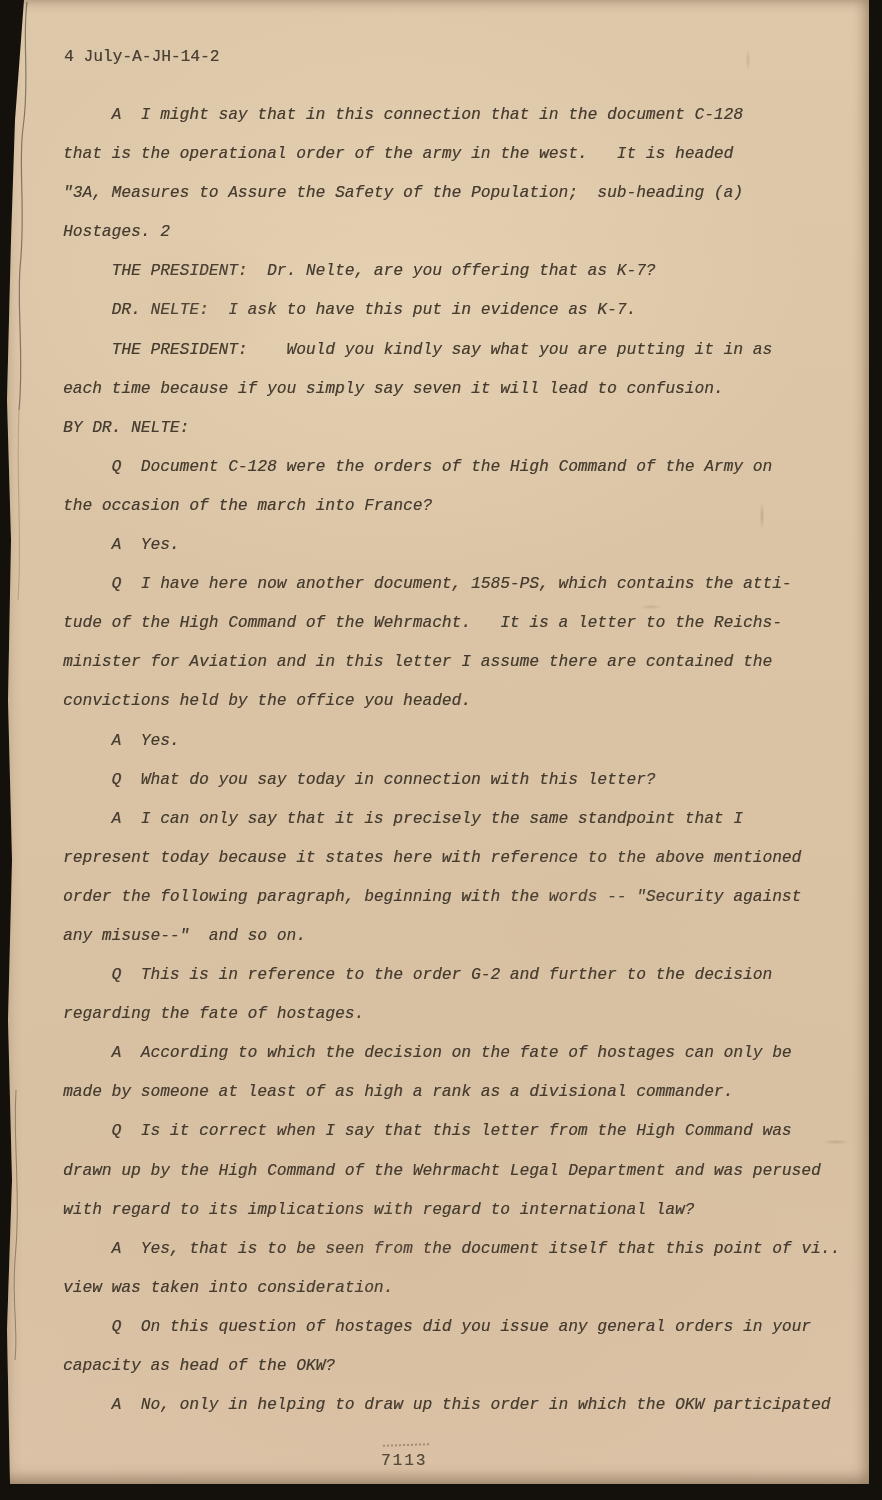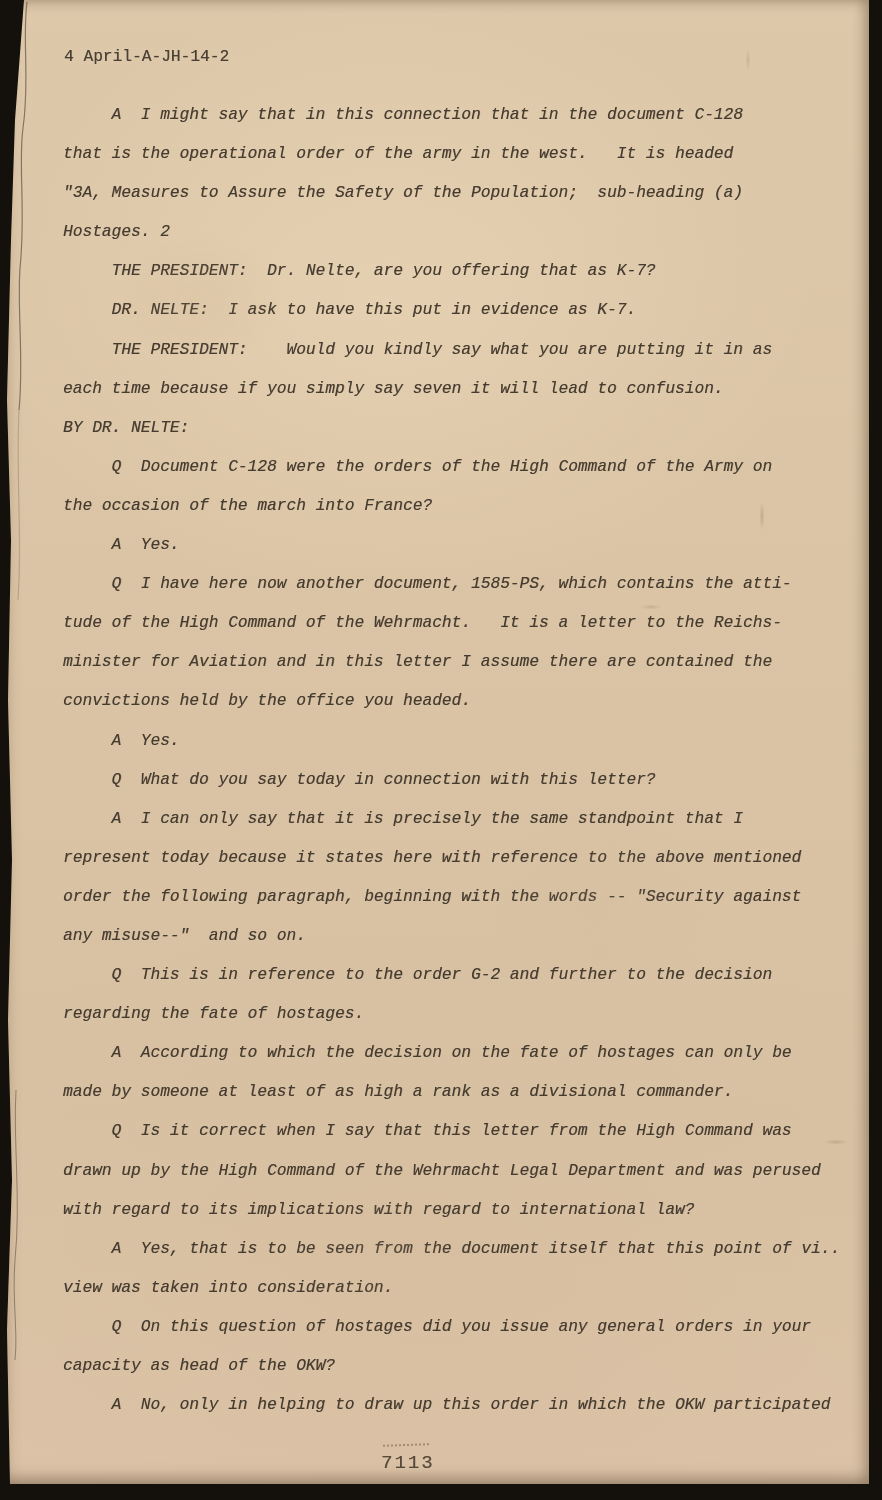--- a/index.html
+++ b/index.html
@@ -42,42 +42,42 @@
     position:absolute;left:63px;top:96px;width:790px;
     font-size:16.2px;line-height:39.1px;color:#45
 3b2f;
     color:#453b2f;
     white-space:pre;
     text-shadow:.4px .4px .6px rgba(69,59,47,.5);
   }
   .body .tline{height:39.1px;font-style:italic;}
   .pageno{
     position:absolute;left:381px;top:1452px;
-    font-size:19px;color:#55493a;letter-spacing:2px;
+    font-size:16px;color:#55493a;letter-spacing:2px;
     text-shadow:.4px .4px .6px rgba(85,73,58,.5);
   }
   .smudge{
     position:absolute;left:383px;top:1444px;width:46px;height:0;
     border-top:2px dotted rgba(90,77,60,.45);
     transform:rotate(-2deg);
   }
 </style>
 </head>
 <body>
 
 <div class="scan">
   <div class="paper">
 
     <svg class="crack" width="60" height="1484" viewBox="0 0 60 1484">
       <path d="M27,2 C22,40 30,80 23,128 C18,165 26,210 20,268 C17,310 24,360 19,410" fill="none" stroke="#4a4034" stroke-width="1.2" opacity="0.6"></path>
       <path d="M19,410 C16,470 22,540 18,600" fill="none" stroke="#4a4034" stroke-width="0.8" opacity="0.35"></path>
       <path d="M16,1090 C13,1140 21,1200 15,1260 C12,1300 18,1330 15,1360" fill="none" stroke="#4a4034" stroke-width="1" opacity="0.5"></path>
     </svg>
 
-    <div class="header">4 April-A-JH-14-2</div>
+    <div class="header">4 July-A-JH-14-2</div>
 
     <div class="body"><div class="tline">     A  I might say that in this connection that in the document C-128</div><div class="tline">that is the operational order of the army in the west.   It is headed</div><div class="tline">"3A, Measures to Assure the Safety of the Population;  sub-heading (a)</div><div class="tline">Hostages. 2</div><div class="tline">     THE PRESIDENT:  Dr. Nelte, are you offering that as K-7?</div><div class="tline">     DR. NELTE:  I ask to have this put in evidence as K-7.</div><div class="tline">     THE PRESIDENT:    Would you kindly say what you are putting it in as</div><div class="tline">each time because if you simply say seven it will lead to confusion.</div><div class="tline">BY DR. NELTE:</div><div class="tline">     Q  Document C-128 were the orders of the High Command of the Army on</div><div class="tline">the occasion of the march into France?</div><div class="tline">     A  Yes.</div><div class="tline">     Q  I have here now another document, 1585-PS, which contains the atti-</div><div class="tline">tude of the High Command of the Wehrmacht.   It is a letter to the Reichs-</div><div class="tline">minister for Aviation and in this letter I assume there are contained the</div><div class="tline">convictions held by the office you headed.</div><div class="tline">     A  Yes.</div><div class="tline">     Q  What do you say today in connection with this letter?</div><div class="tline">     A  I can only say that it is precisely the same standpoint that I</div><div class="tline">represent today because it states here with reference to the above mentioned</div><div class="tline">order the following paragraph, beginning with the words -- "Security against</div><div class="tline">any misuse--"  and so on.</div><div class="tline">     Q  This is in reference to the order G-2 and further to the decision</div><div class="tline">regarding the fate of hostages.</div><div class="tline">     A  According to which the decision on the fate of hostages can only be</div><div class="tline">made by someone at least of as high a rank as a divisional commander.</div><div class="tline">     Q  Is it correct when I say that this letter from the High Command was</div><div class="tline">drawn up by the High Command of the Wehrmacht Legal Department and was perused</div><div class="tline">with regard to its implications with regard to international law?</div><div class="tline">     A  Yes, that is to be seen from the document itself that this point of vi..</div><div class="tline">view was taken into consideration.</div><div class="tline">     Q  On this question of hostages did you issue any general orders in your</div><div class="tline">capacity as head of the OKW?</div><div class="tline">     A  No, only in helping to draw up this order in which the OKW participated</div></div>
 
     <div class="smudge"></div>
     <div class="pageno">7113</div>
 
     <div class="texture"></div>
   </div>
 </div>
 

